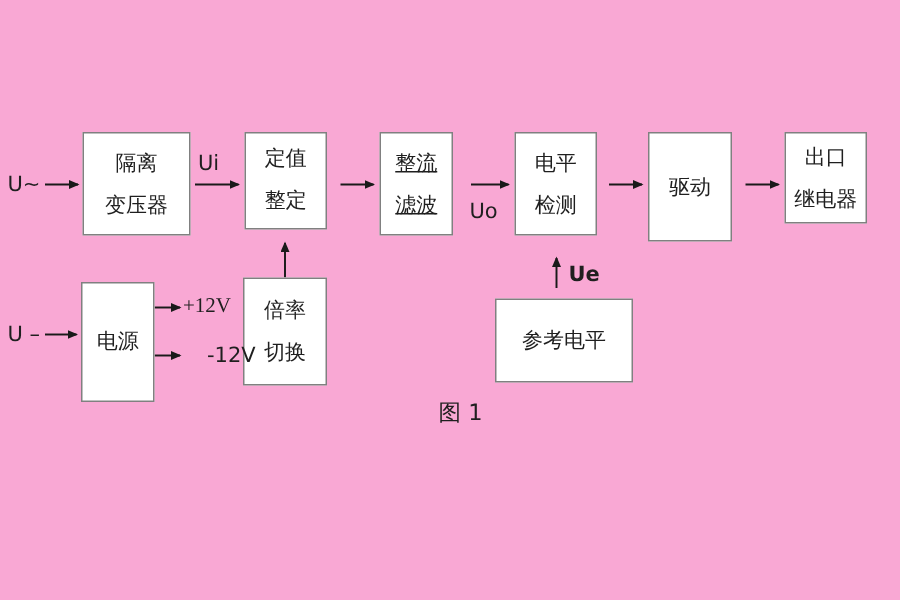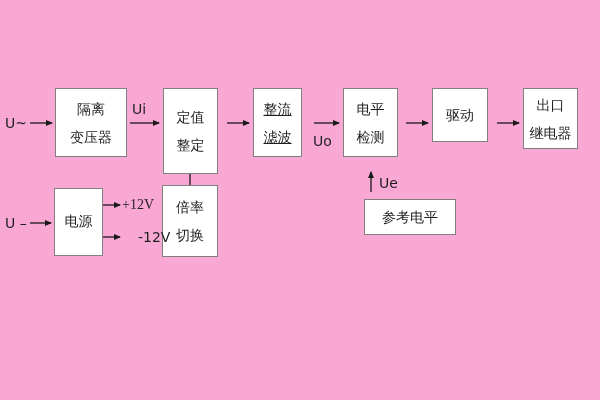--- a/index.html
+++ b/index.html
@@ -38,35 +38,35 @@
     position: absolute;
     left: 257px; top: 266px;
     width: 100px;
     text-align: center;
     font-size: 15px;
   }
   #wires { position: absolute; left: 0; top: 0; pointer-events: none; }
 
   
   #blk-isolation  { left: 55px;  top: 88px;  width: 72px; height: 69px; }
-  #blk-setpoint   { left: 163px; top: 88px;  width: 55px; height: 86px; }
+  #blk-setpoint   { left: 163px; top: 88px;  width: 55px; height: 65px; font-family: Liberation Serif, serif; }
   #blk-rectifier  { left: 253px; top: 88px;  width: 49px; height: 69px; text-decoration: underline; }
   #blk-level      { left: 343px; top: 88px;  width: 55px; height: 69px; }
-  #blk-driver     { left: 432px; top: 88px;  width: 56px; height: 54px; }
+  #blk-driver     { left: 432px; top: 88px;  width: 56px; height: 73px; }
   #blk-relay      { left: 523px; top: 88px;  width: 55px; height: 61px; }
-  #blk-power      { left: 54px;  top: 188px; width: 49px; height: 68px; font-family: Liberation Mono, monospace; }
+  #blk-power      { left: 54px;  top: 188px; width: 49px; height: 80px; }
   #blk-ratio      { left: 162px; top: 185px; width: 56px; height: 72px; }
-  #blk-reference  { left: 330px; top: 199px; width: 92px; height: 36px; margin-left: 34px; }
+  #blk-reference  { left: 330px; top: 199px; width: 92px; height: 56px; }
 
   
   #lbl-ac   { left: 5px;   top: 115px; }
   #lbl-dc   { left: 5px;   top: 215px; }
   #lbl-ui   { left: 132px; top: 101px; }
   #lbl-uo   { left: 313px; top: 101px; margin-top: 32px; }
-  #lbl-ue   { left: 379px; top: 175px; }
+  #lbl-ue   { left: 379px; top: 175px; font-weight: bold; }
   #lbl-p12  { left: 122px; top: 197px; font-family: Liberation Serif, serif; }
   #lbl-m12  { left: 138px; top: 229px; }
 </style>
 </head>
 <body>
 
 <div id="canvas">
 
   <svg id="wires" width="600" height="400" viewBox="0 0 600 400">
     <defs>
@@ -125,14 +125,15 @@
   </div>
 
   <span class="siglabel" id="lbl-ac">U~</span>
   <span class="siglabel" id="lbl-dc">U –</span>
   <span class="siglabel" id="lbl-ui">Ui</span>
   <span class="siglabel" id="lbl-uo">Uo</span>
   <span class="siglabel" id="lbl-ue">Ue</span>
   <span class="siglabel" id="lbl-p12">+12V</span>
   <span class="siglabel" id="lbl-m12">-12V</span>
 
+  <div id="caption">图 1</div>
 
 </div>
 
 </body></html>

